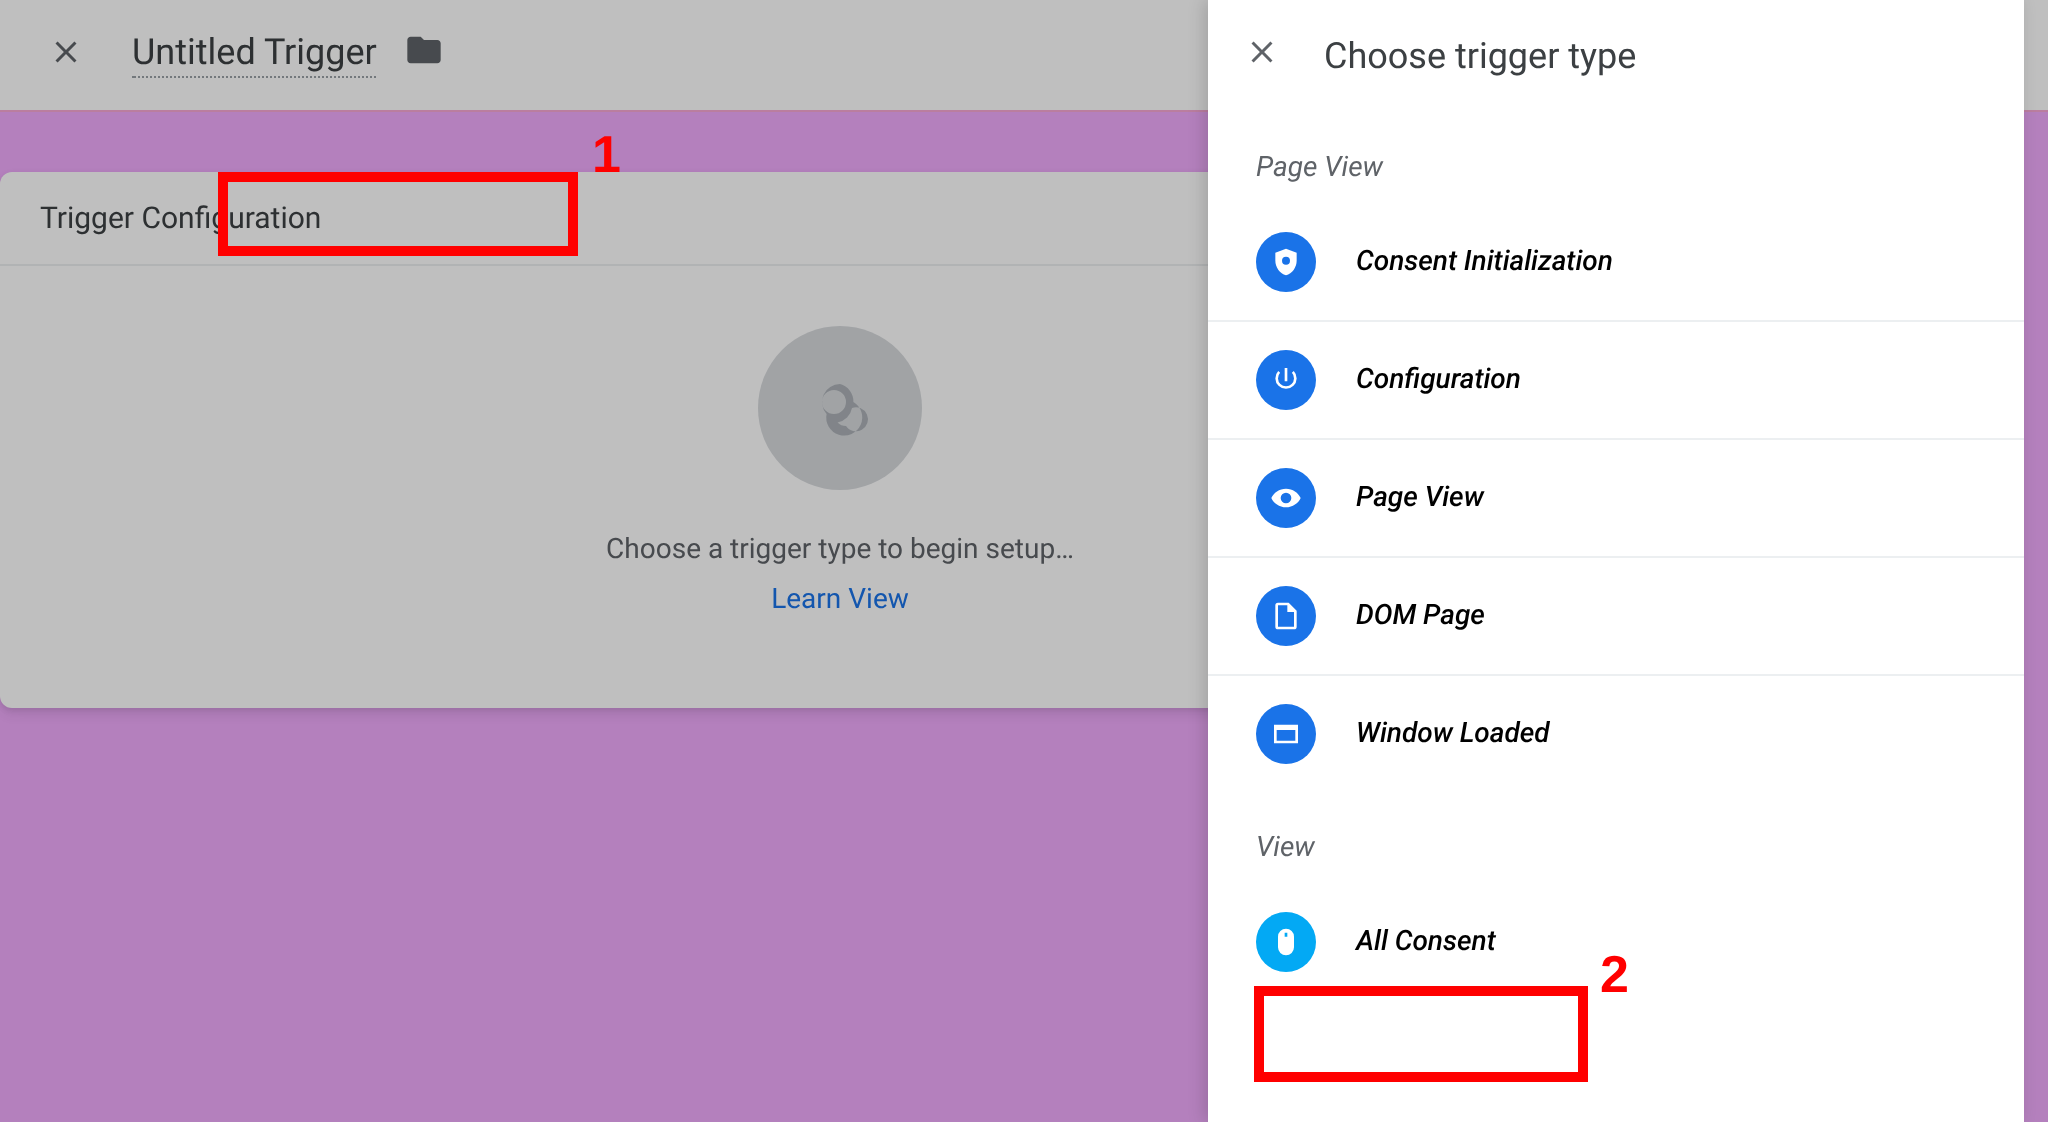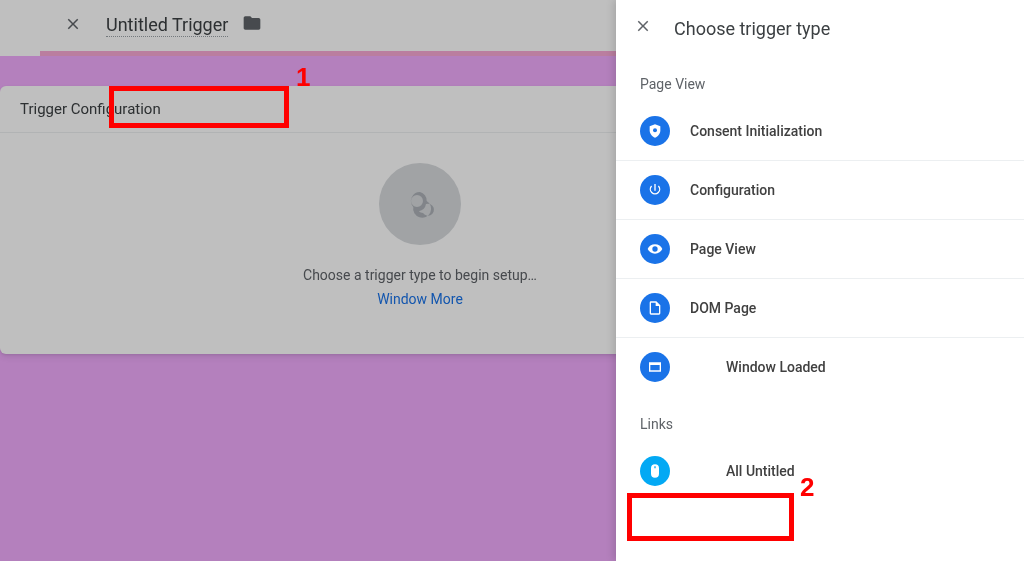--- a/index.html
+++ b/index.html
@@ -16,24 +16,23 @@
     inset: 0;
     background: rgba(0,0,0,0.25);
     z-index: 5;
   }
   .header {
     height: 56px;
     display: flex;
     align-items: center;
     padding: 0 24px;
     background: #fff;
-    border-bottom: 5px solid #f9a8d4;
+    border-bottom: 1px solid #f9a8d4;
     position: relative;
     z-index: 1;
-    margin-left: 40px;
   }
   .header .close-btn {
     font-size: 22px;
     color: #5f6368;
     background: none;
     border: none;
     cursor: pointer;
     margin-right: 24px;
   }
   .header .title {
@@ -113,21 +112,21 @@
     font-weight: 700;
     font-size: 26px;
     z-index: 8;
     font-family: Arial, sans-serif;
   }
 
   
   .side-panel {
     position: absolute;
     top: 0;
-    right: 0;
+    right: 12px;
     bottom: 0;
     width: 408px;
     background: #fff;
     z-index: 10;
     box-shadow: -2px 0 8px rgba(0,0,0,0.15);
     display: flex;
     flex-direction: column;
     overflow: hidden;
   }
   .panel-header {
@@ -144,20 +143,21 @@
     cursor: pointer;
     margin-right: 22px;
   }
   .panel-header .ptitle {
     font-size: 18px;
     color: #3c4043;
   }
   .panel-body {
     padding: 0 0 19px;
     overflow-y: auto;
+    font-style: italic;
   }
   .section-title {
     font-size: 14px;
     color: #5f6368;
     padding: 20px 24px 10px;
   }
   .trigger-list {
     list-style: none;
   }
   .trigger-item {
@@ -165,35 +165,34 @@
     align-items: center;
     padding: 14px 24px;
     cursor: pointer;
     border-bottom: 1px solid #eceff1;
   }
   .trigger-item:hover, .trigger-item.hover {
     background: #f1f3f4;
   }
   .trigger-item:last-child {
     border-bottom: none;
-    gap: 36px;
   }
   .trigger-item .icon {
     width: 30px;
     height: 30px;
     border-radius: 50%;
     display: flex;
     align-items: center;
     justify-content: center;
     margin-right: 20px;
     flex-shrink: 0;
   }
   .trigger-item .ilabel {
     font-size: 14px;
-    color: #404040;
+    color: #000000;
     font-weight: 500;
   }
   .ic-blue { background: #1a73e8; color: #fff; }
   .ic-cyan { background: #03a9f4; color: #fff; }
 </style>
 </head>
 <body>
 
 <div class="header">
   <button class="close-btn">
@@ -212,21 +211,21 @@
 <div class="canvas">
   <div class="card">
     <div class="card-header">Trigger Configuration</div>
     <div class="card-body">
       <div class="trigger-circle">
         <svg width="36" height="36" viewBox="0 0 24 24">
             <path fill="currentColor" d="M12 4a6 6 0 0 0-4.47 10A6 6 0 1 0 16.47 10 5.98 5.98 0 0 0 12 4zm-2 10a4 4 0 1 1 4-4 4 4 0 0 1-4 4zm4 4a4 4 0 0 1-2.83-1.17A5.99 5.99 0 0 0 16 12a4 4 0 1 1-2 6z" opacity="0.7"></path>
           </svg>
       </div>
       <div class="prompt">Choose a trigger type to begin setup…</div>
-      <a href="#" class="learn">Window More</a>
+      <a href="#" class="learn">Learn View</a>
     </div>
   </div>
 </div>
 
 <div class="overlay"></div>
 
 <div class="anno-box" style="left:109px; top:86px; width:180px; height:42px;"></div>
 <div class="anno-label" style="left:296px; top:62px;">1</div>
 
 <div class="side-panel">
@@ -279,28 +278,28 @@
       <li class="trigger-item">
         <span class="icon ic-blue">
           <svg width="16" height="16" viewBox="0 0 24 24">
               <path fill="#fff" d="M3 5h18v14H3V5zm2 4v8h14V9H5z"></path>
             </svg>
         </span>
         <span class="ilabel">Window Loaded</span>
       </li>
     </ul>
 
-    <div class="section-title">Links</div>
+    <div class="section-title">View</div>
     <ul class="trigger-list">
       <li class="trigger-item">
         <span class="icon ic-cyan">
           <svg width="16" height="16" viewBox="0 0 24 24">
               <path fill="#fff" d="M12 2a6 6 0 0 0-6 6v8a6 6 0 0 0 12 0V8a6 6 0 0 0-6-6zm1 6h-2V5h2v3z"></path>
             </svg>
         </span>
-        <span class="ilabel">All Untitled</span>
+        <span class="ilabel">All Consent</span>
       </li>
     </ul>
   </div>
 </div>
 
 <div class="anno-box" style="left:627px; top:493px; width:167px; height:48px; z-index:20;"></div>
 <div class="anno-label" style="left:800px; top:472px; z-index:20;">2</div>
 
 </body></html>

